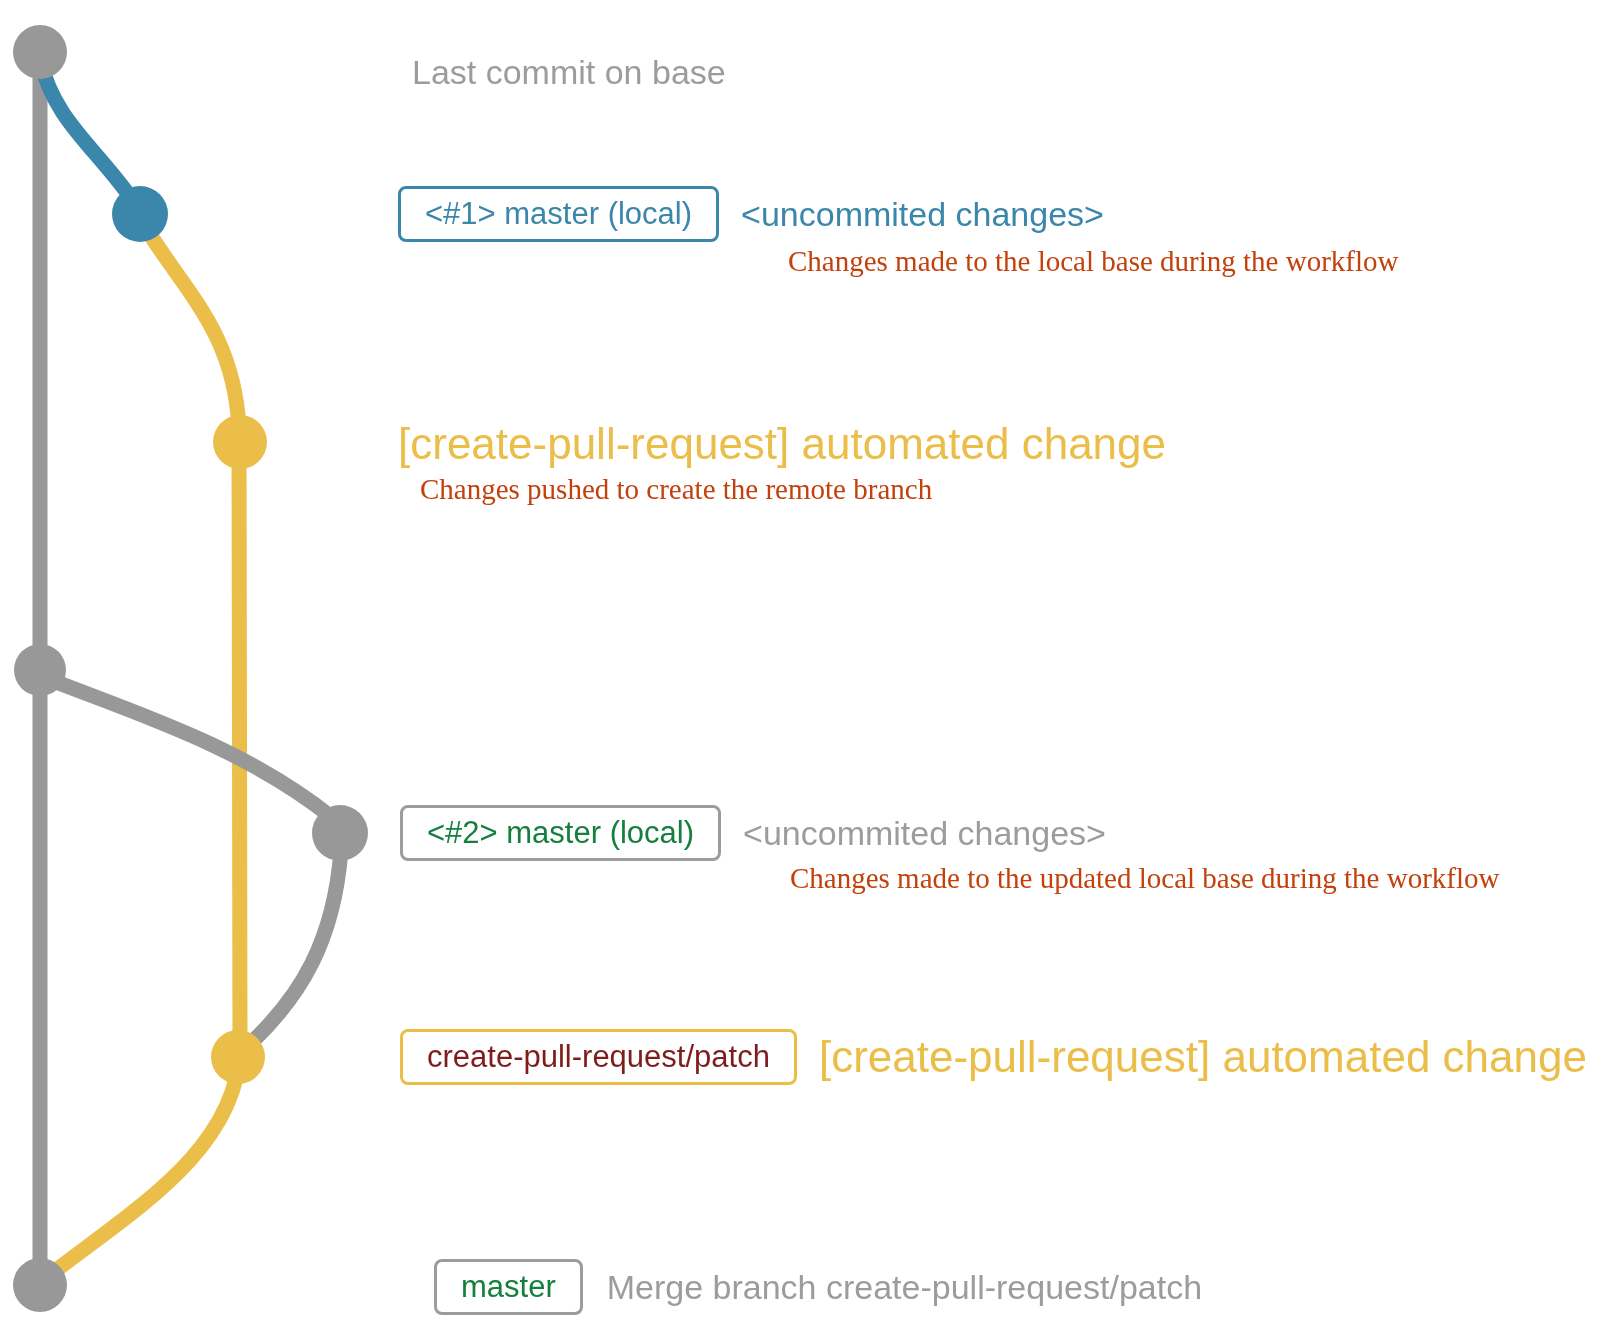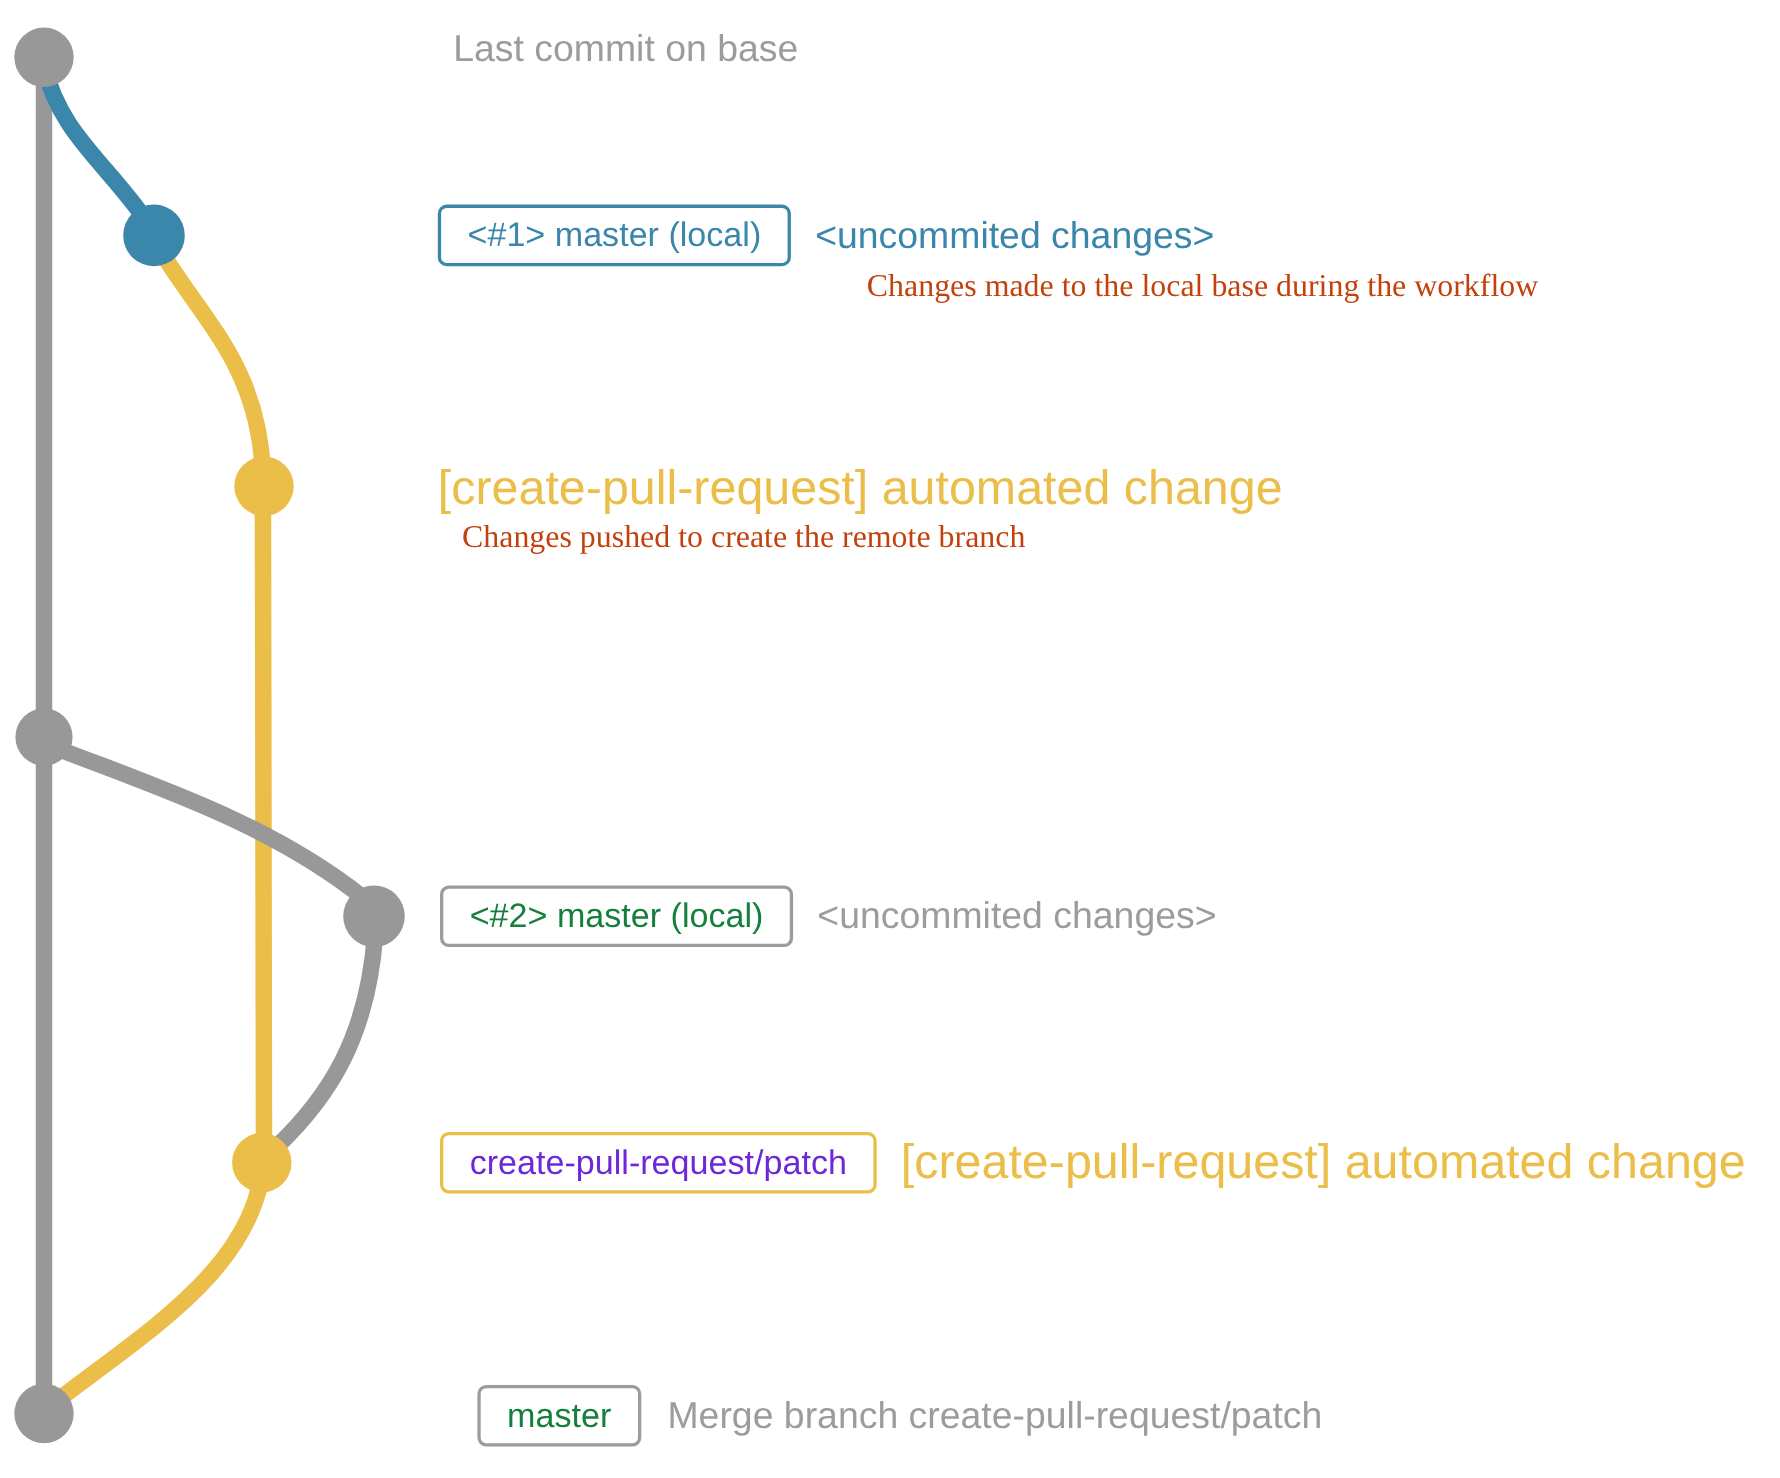--- a/index.html
+++ b/index.html
@@ -21,21 +21,21 @@
     font-size:29px;color:#c2410c;white-space:nowrap;
   }
   .badge{
     display:inline-flex;align-items:center;justify-content:center;
     border:3px solid;border-radius:8px;
     padding:0 24px;height:56px;
     font-size:31px;background:#ffffff;box-sizing:border-box;
   }
   .badge-blue{border-color:#3b86ab;color:#3b86ab;}
   .badge-gray{border-color:#9c9c9c;color:#15803d;}
-  .badge-yellow{border-color:#ebbd49;color:#6d28d9;}
+  .badge-yellow{border-color:#ebbd49;color:#7f1d1d;}
 </style>
 </head>
 <body>
 
 <div class="canvas">
 
   <svg class="graph-svg" width="380" height="1344" viewBox="0 0 380 1344">
 
     <path d="M 40 52 L 40 1285" stroke="#989898" stroke-width="15" fill="none"></path>
 
@@ -49,40 +49,41 @@
 
     <circle cx="40" cy="52" r="27" fill="#989898"></circle>
     <circle cx="140" cy="214" r="28" fill="#3b86ab"></circle>
     <circle cx="240" cy="442" r="27" fill="#ebbd49"></circle>
     <circle cx="40" cy="670" r="26" fill="#989898"></circle>
     <circle cx="340" cy="833" r="28" fill="#989898"></circle>
     <circle cx="238" cy="1057" r="27" fill="#ebbd49"></circle>
     <circle cx="40" cy="1285" r="27" fill="#989898"></circle>
   </svg>
 
-  <div class="row" style="left:412px;top:45px;">
+  <div class="row" style="left:412px;top:72px;">
     <span class="label-gray">Last commit on base</span>
   </div>
 
   <div class="row" style="left:398px;top:214px;">
     <span class="badge badge-blue">&lt;#1&gt; master (local)</span>
     <span class="label-blue" style="margin-left:22px;">&lt;uncommited changes&gt;</span>
   </div>
   <div class="serif-note" style="left:788px;top:261px;">Changes made to the local base during the workflow</div>
 
   <div class="row" style="left:398px;top:444px;">
     <span class="label-yellow">[create-pull-request] automated change</span>
   </div>
   <div class="serif-note" style="left:420px;top:489px;">Changes pushed to create the remote branch</div>
 
 
   <div class="row" style="left:400px;top:833px;">
     <span class="badge badge-gray">&lt;#2&gt; master (local)</span>
     <span class="label-gray" style="margin-left:22px;">&lt;uncommited changes&gt;</span>
   </div>
+  <div class="serif-note" style="left:790px;top:878px;">Changes made to the updated local base during the workflow</div>
 
   <div class="row" style="left:400px;top:1057px;">
     <span class="badge badge-yellow">create-pull-request/patch</span>
     <span class="label-yellow" style="margin-left:22px;">[create-pull-request] automated change</span>
   </div>
 
   <div class="row" style="left:413px;top:1287px;padding-left:21px;">
     <span class="badge badge-gray">master</span>
     <span class="label-gray" style="margin-left:24px;">Merge branch create-pull-request/patch</span>
   </div>

